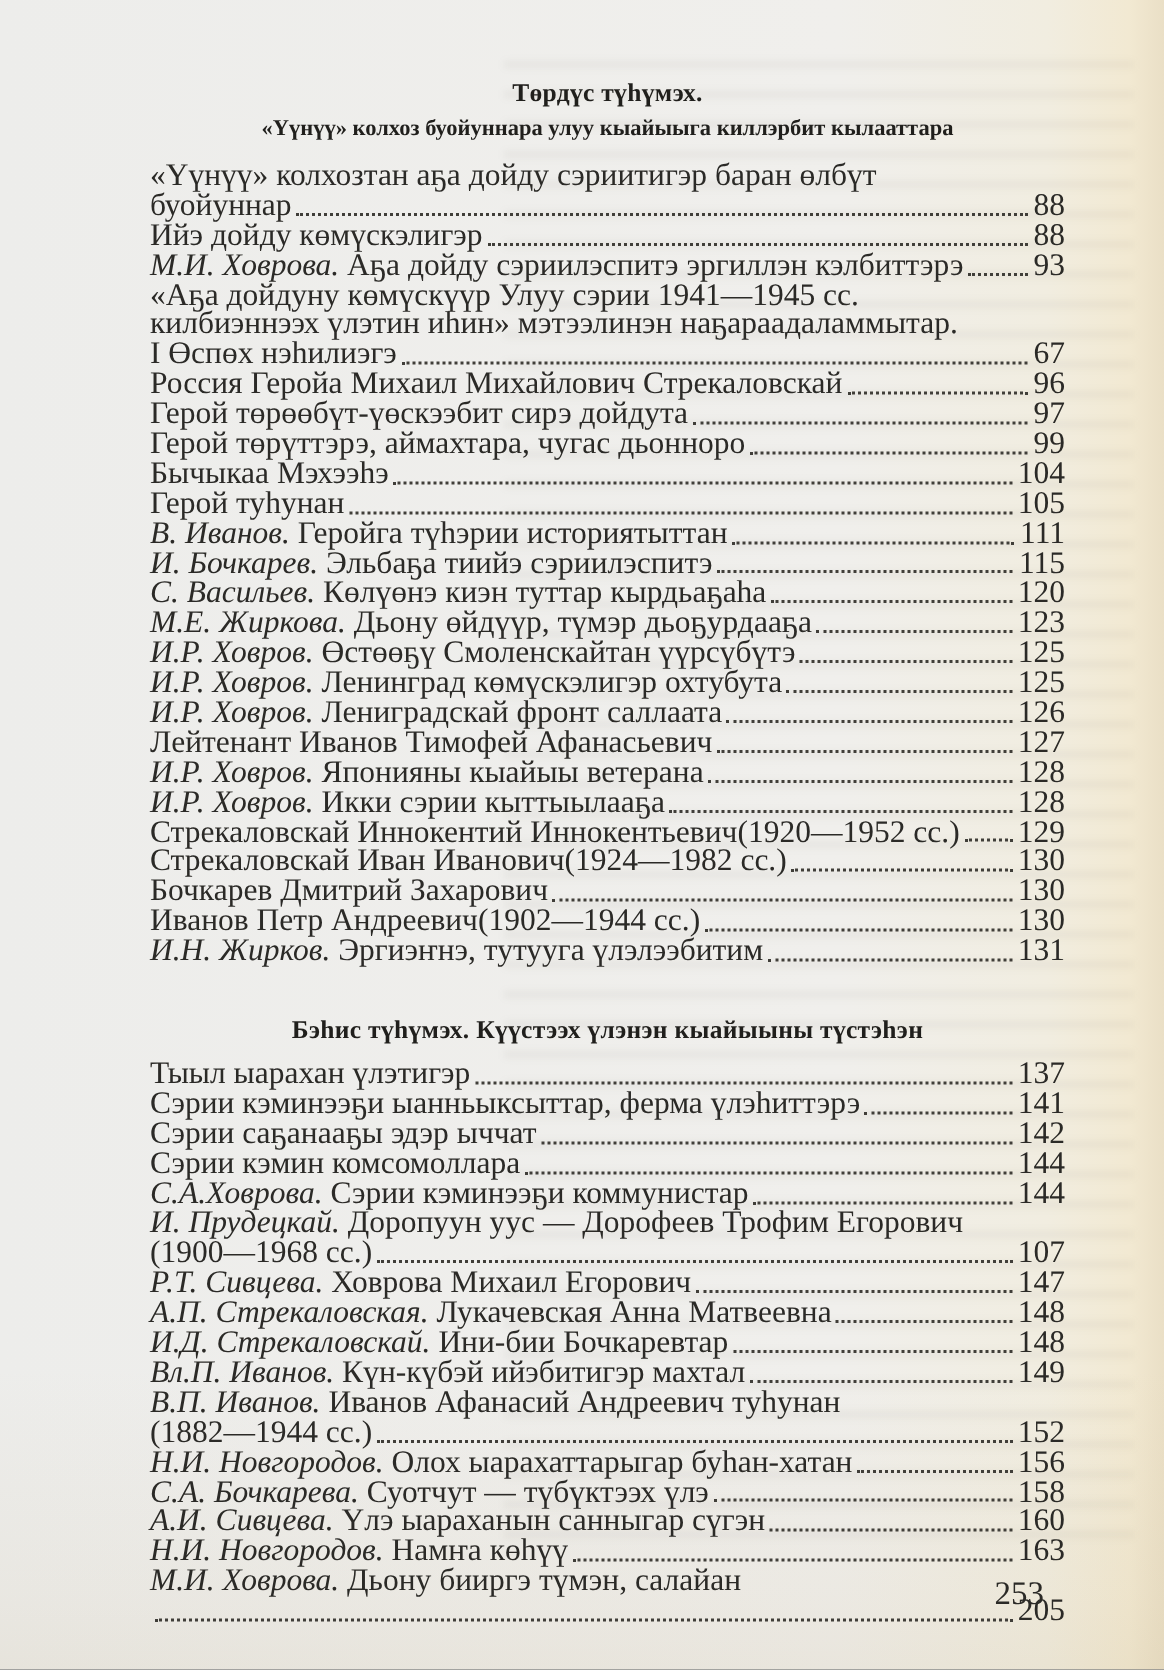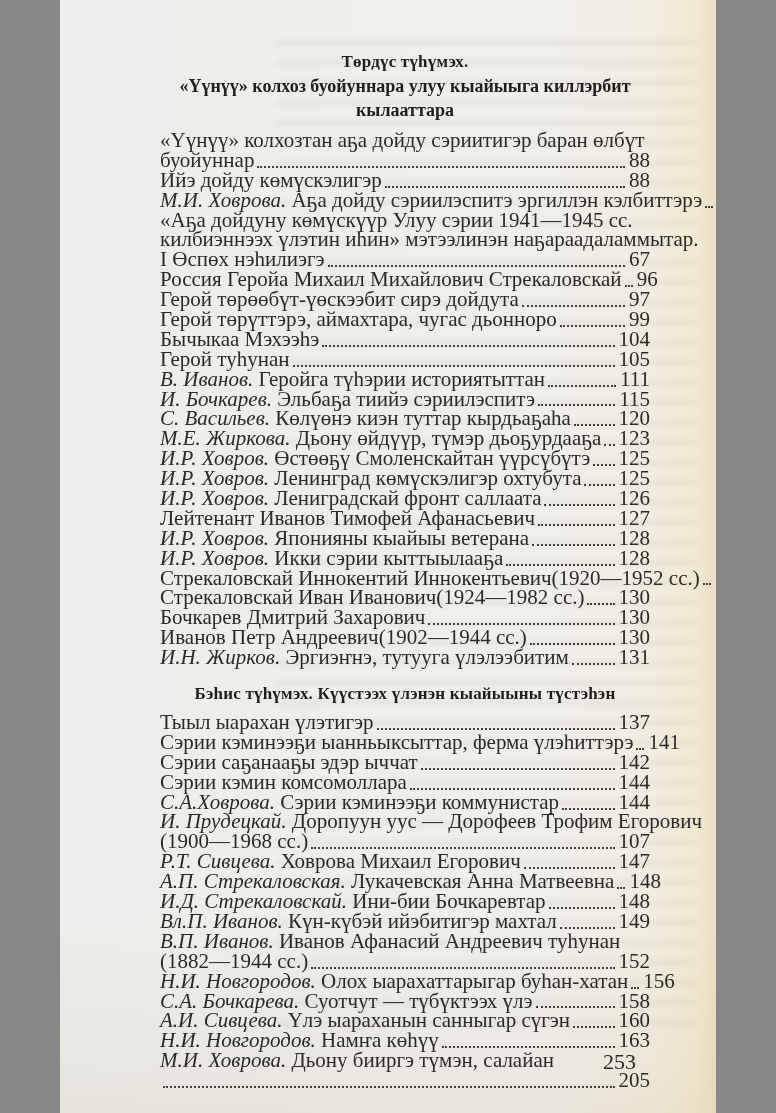--- a/index.html
+++ b/index.html
@@ -2,21 +2,21 @@
 <html><head>
 <meta charset="utf-8">
 <style>
   html,body { margin:0; padding:0; }
   body {
     background:#888;
     font-family:"Liberation Serif","DejaVu Serif",serif;
   }
   .page {
     position:relative;
-    width:656px; height:1113px;
+    width:776px; height:1113px;
     margin:0 auto;
     background:
       linear-gradient(180deg, rgba(0,0,0,0) 82%, rgba(196,178,140,0.10) 96%, rgba(196,178,140,0.16) 100%),
       linear-gradient(90deg, #ededeb 0%, #f0efec 72%, #f1ede0 90%, #f2e9d2 97%, #eadfc6 100%);
     overflow:hidden;
     color:#2b2a27;
   }
   
   .page::before {
     content:"";
@@ -36,26 +36,26 @@
     text-align:center;
     font-weight:bold;
     font-size:17px;
     line-height:24px;
     color:#201f1c;
     letter-spacing:0.2px;
   }
   .section-subtitle {
     text-align:center;
     font-weight:bold;
-    font-size:18px;
+    font-size:15px;
     line-height:24px;
     color:#201f1c;
     margin-bottom:9px;
   }
-  .toc-section:not(:first-child) { margin-top:14px; }
+  .toc-section:not(:first-child) { margin-top:31px; }
   .toc-section:not(:first-child) .section-title { margin-bottom:7px; }
   .entries { }
   .toc-row {
     display:flex;
     align-items:flex-end;
     font-size:21px;
     line-height:19.9px;
     height:19.9px;
     white-space:nowrap;
   }

